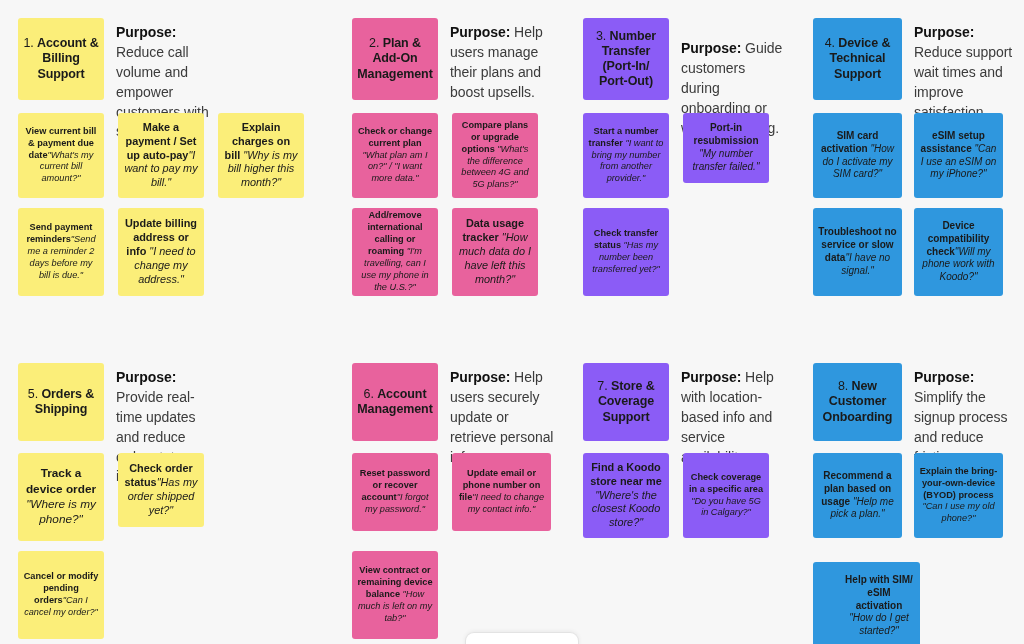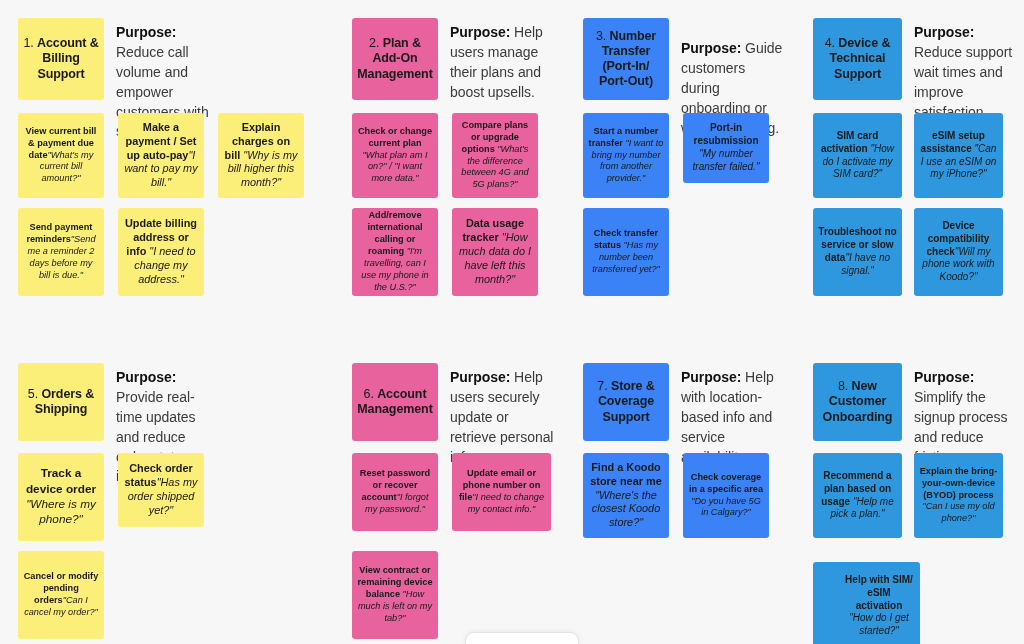--- a/index.html
+++ b/index.html
@@ -87,21 +87,21 @@
 
   
   .fs-11  { font-size: 10.9px; line-height: 1.28; }
   .fs-10  { font-size: 10.0px; line-height: 1.28; }
   .fs-9   { font-size: 9.2px;  line-height: 1.30; }
   .fs-12  { font-size: 11.8px; line-height: 1.30; }
 
   
   .c-yellow { background: #fbee79; }
   .c-pink   { background: #e8629d; }
-  .c-green  { background: #3b82f6; }
+  .c-green  { background: #8b5cf6; }
   .c-blue   { background: #2f97de; }
 
   
   .bottom-toolbar {
     position: absolute;
     left: 465px;
     top: 632px;
     width: 112px;
     height: 30px;
     background: #ffffff;

